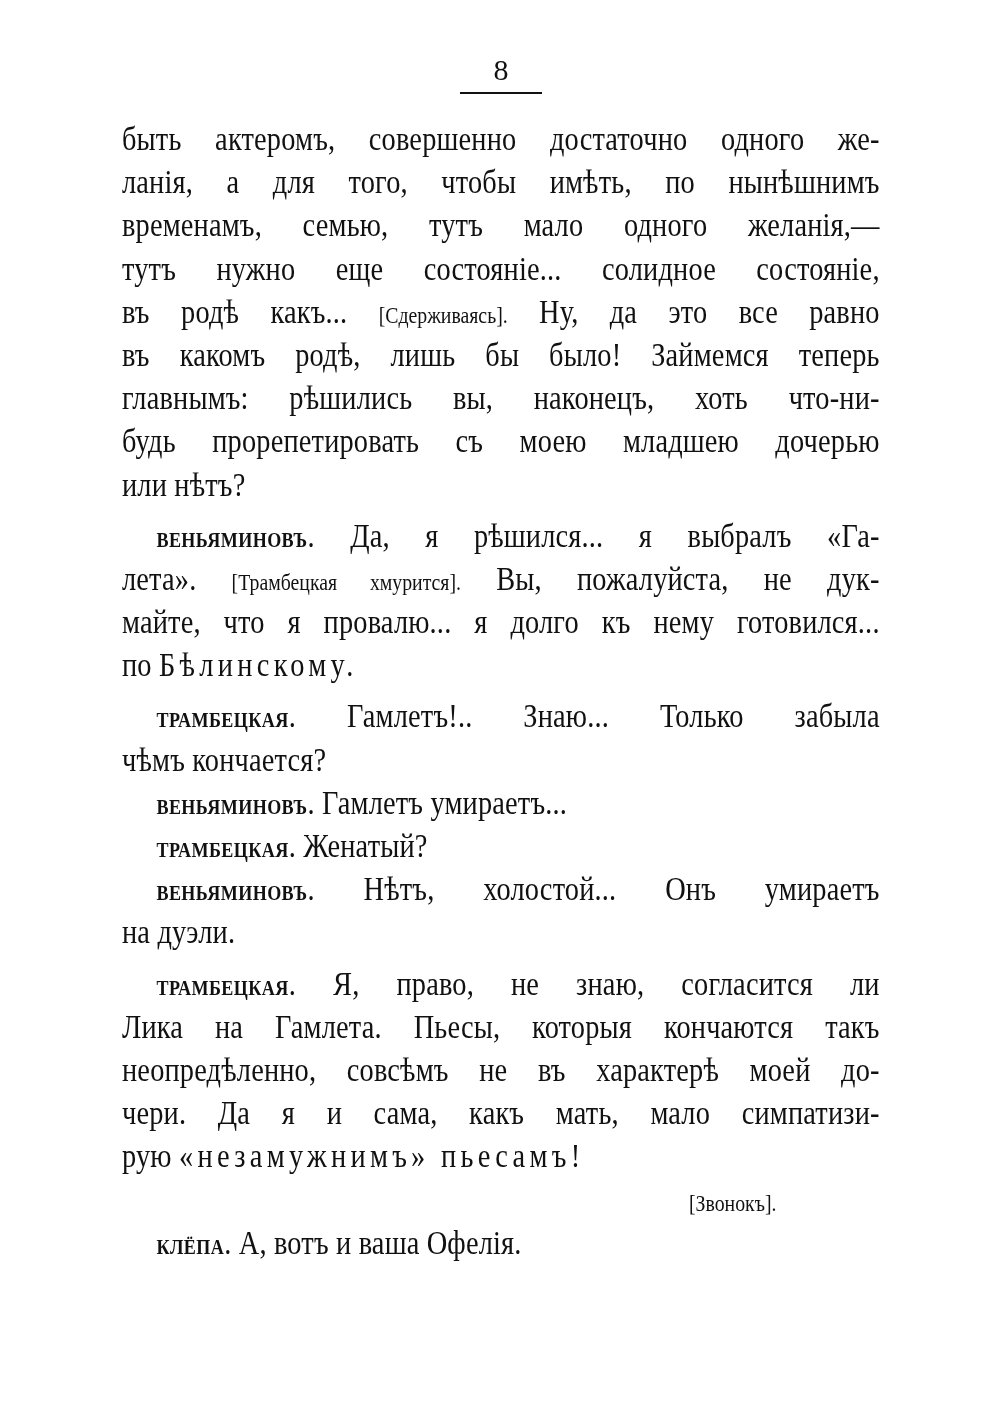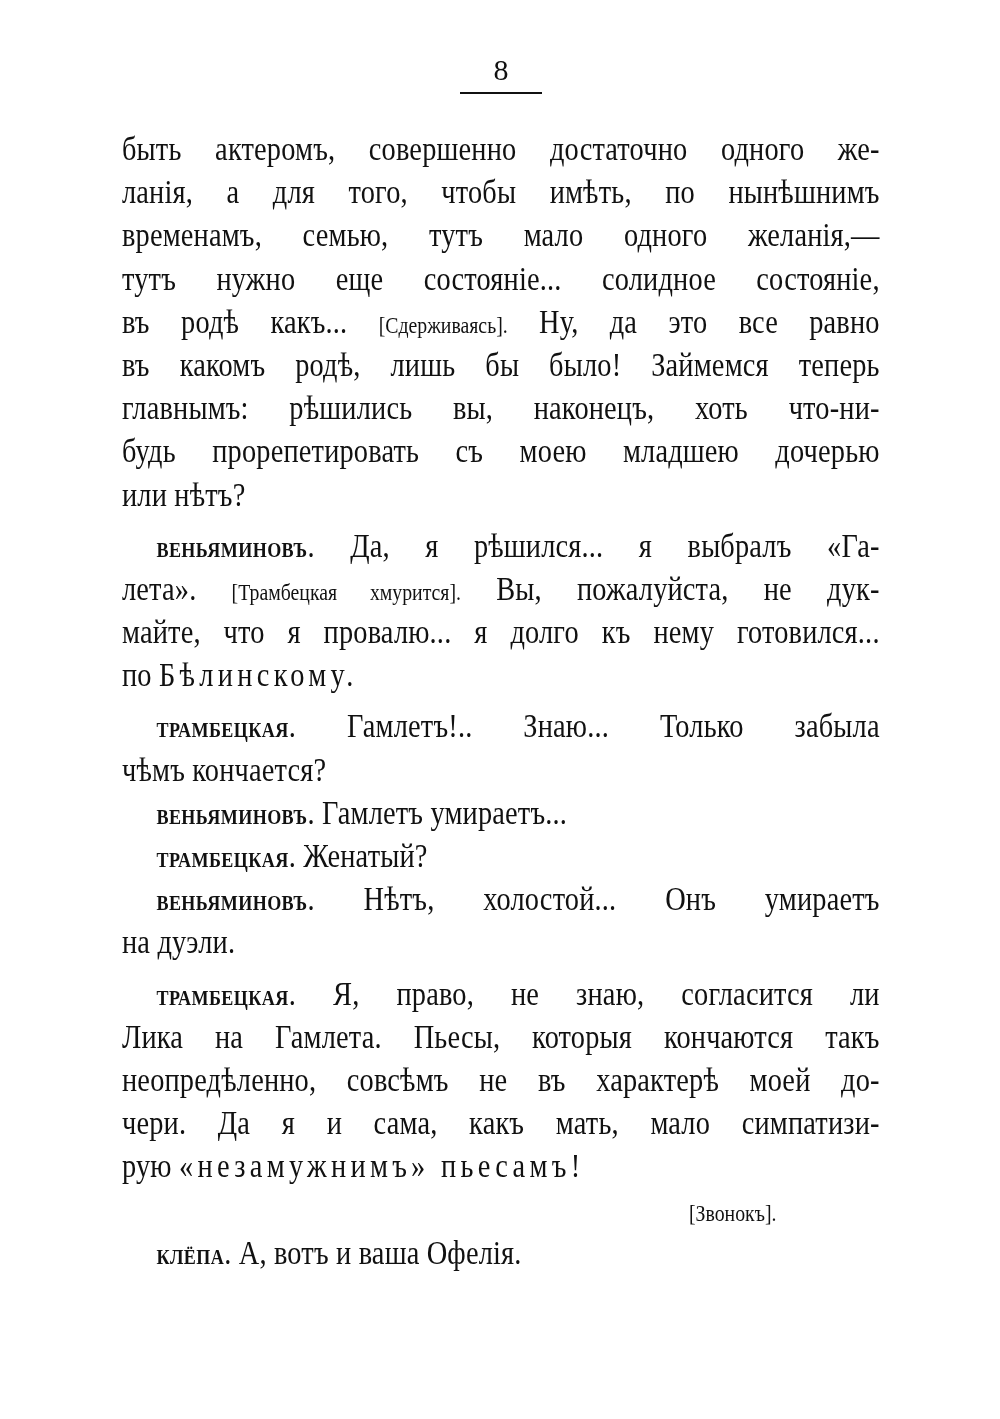--- a/index.html
+++ b/index.html
@@ -36,21 +36,21 @@
     .page-rule {
       display: block;
       height: 2px;
       background: #111;
       margin-top: 4px;
       width: 82px;
     }
     .text-block {
       position: absolute;
       left: 122px;
-      top: 128px;
+      top: 118px;
       width: 758px;
     }
     .line {
       font-size: 33px;
       line-height: 43.2px;
       height: 43.2px;
       white-space: nowrap;
       text-align: justify;
       text-align-last: justify;
       letter-spacing: 0.2px;

